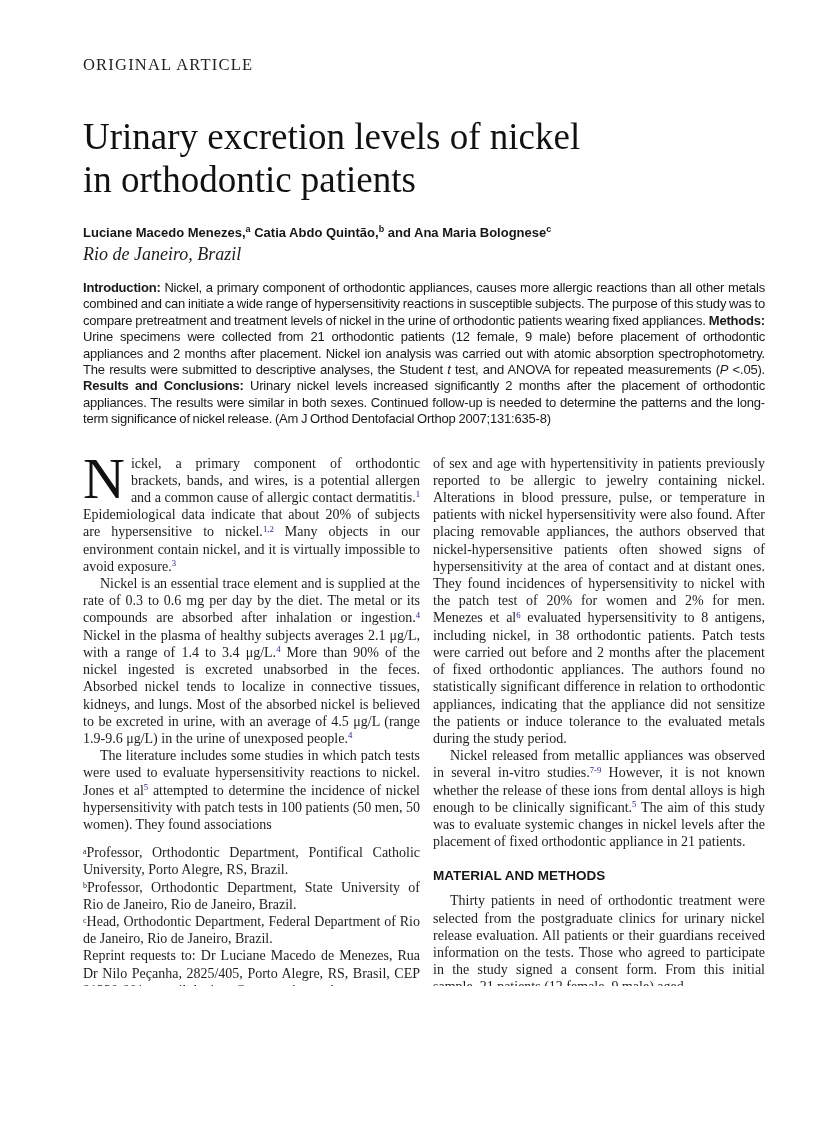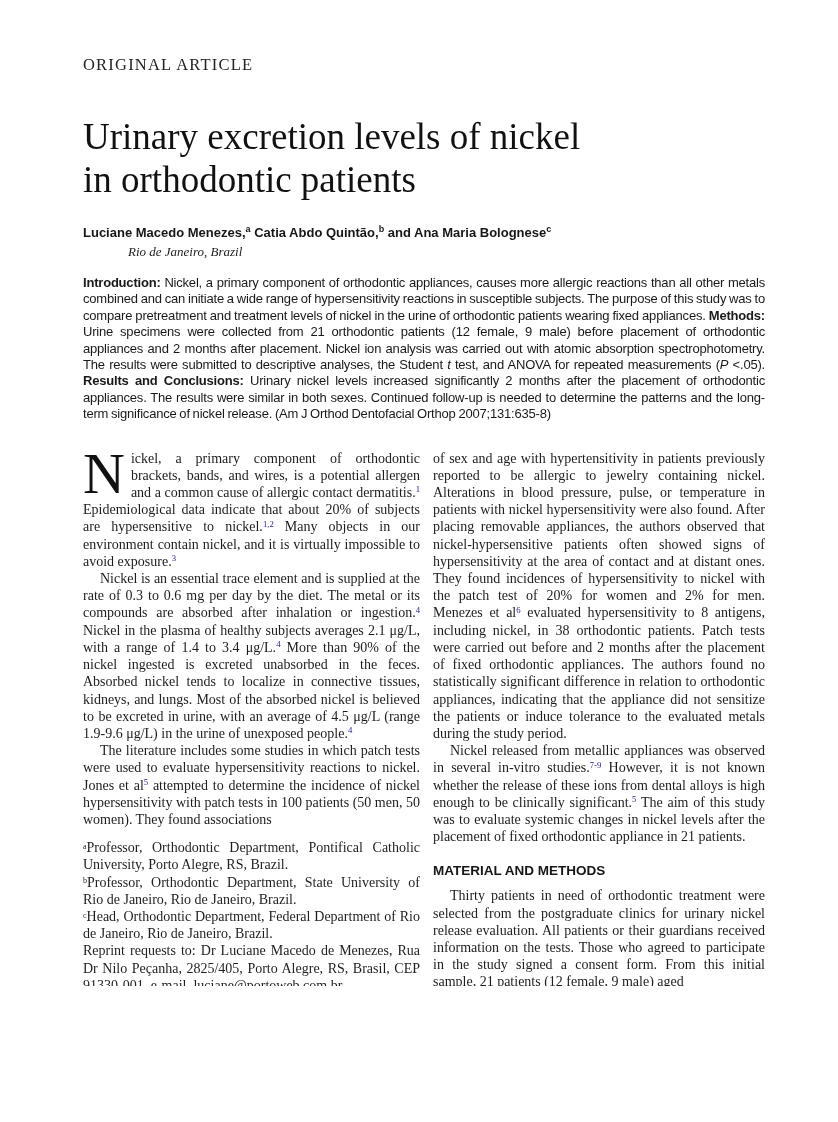--- a/index.html
+++ b/index.html
@@ -31,22 +31,21 @@
     margin-top:24px;
     font-family:"Liberation Sans", sans-serif;
     font-weight:bold;
     font-size:13px;
     color:#161616;
   }
   .authors sup{font-size:9px;line-height:0;}
   .location{
     margin-top:4px;
     font-style:italic;
-    font-size:13px;
-    margin-left:45px;
+    font-size:18px;
   }
   .abstract{
     margin-top:15px;
     font-family:Liberation Sans, sans-serif;
     font-size:13px;
     line-height:16.4px;
     letter-spacing:-0.2px;
     word-spacing:-0.6px;
     text-align:justify;
     color:#191919;

